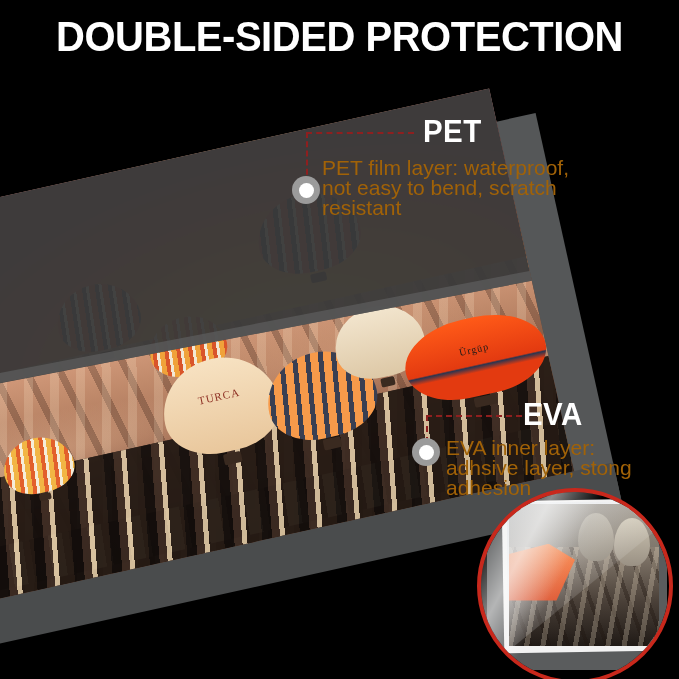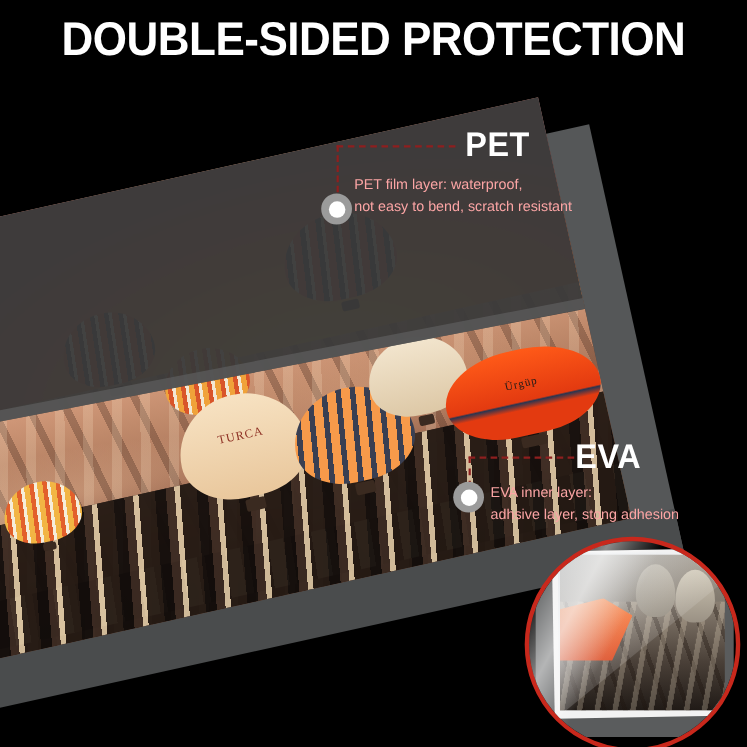--- a/index.html
+++ b/index.html
@@ -93,21 +93,21 @@
     background:rgba(92,92,92,.75);transform:rotate(1.6deg);
   }
 
   
   .callout{position:absolute;}
   .co-title{
     color:#fff;font-weight:700;font-size:31px;line-height:31px;
     letter-spacing:0.5px;transform:scaleX(.95);transform-origin:left center;
   }
   .co-body{
-    color:#fca5a5;font-size:13px;line-height:20px;white-space:pre-line;
+    color:#a16207;font-size:21px;line-height:20px;white-space:pre-line;
   }
   .dot{
     position:absolute;width:28px;height:28px;border-radius:50%;
     background:#9b9b9b;display:flex;align-items:center;justify-content:center;
   }
   .dot i{display:block;width:15px;height:15px;border-radius:50%;background:#fff;}
 
   .dash-h{position:absolute;height:0;border-top:2px dashed #8e1f1f;}
   .dash-v{position:absolute;width:0;border-left:2px dashed #8e1f1f;}
 

